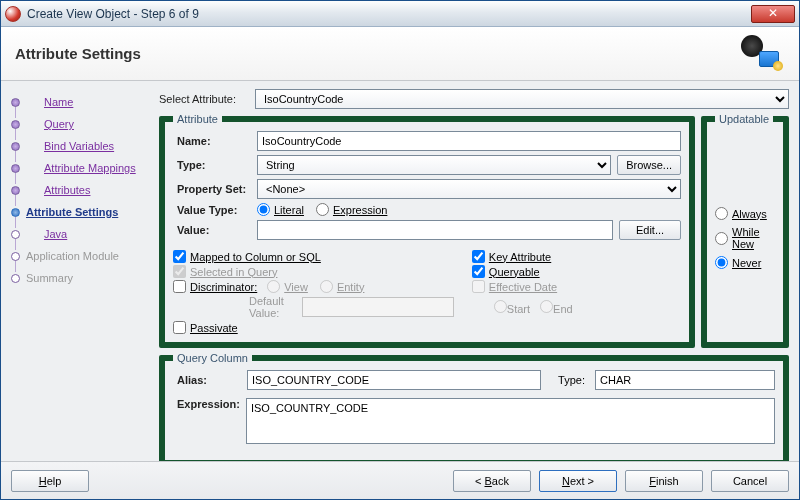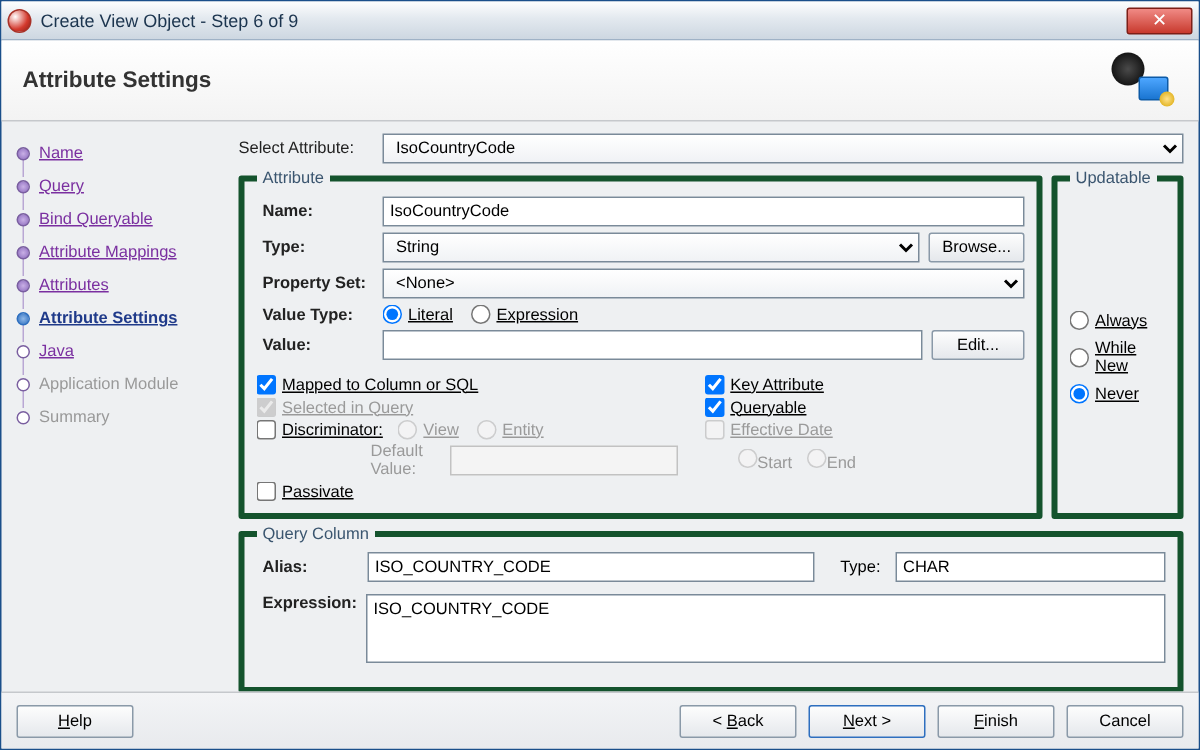--- a/index.html
+++ b/index.html
@@ -16,30 +16,30 @@
 .bicon .g2{position:absolute;left:20px;top:18px;width:20px;height:16px;background:linear-gradient(#4da6ff,#1a75d1);border:1px solid #0d5aa6;border-radius:2px;}
 .bicon .g3{position:absolute;left:34px;top:28px;width:10px;height:10px;border-radius:50%;background:radial-gradient(#ffe28a,#d9a400);}
 .body{flex:1;display:flex;padding:8px 10px 4px 10px;gap:14px;overflow:hidden;}
 .sidebar{width:134px;padding-top:2px;}
 .step{display:flex;align-items:center;height:22px;gap:6px;position:relative;}
 .step .dot{width:9px;height:9px;border-radius:50%;background:#fff;border:1px solid #7a5fa0;z-index:2;}
 .step.done .dot{background:radial-gradient(#c9b0e6,#8c6bbd);}
 .step.curr .dot{background:radial-gradient(#8fb8e8,#2e6fbf);border-color:#2e6fbf;}
 .sidebar .line{position:absolute;left:4px;top:15px;width:1px;height:12px;background:#b9a7d4;z-index:1;}
 .step a{color:#3a2a8a;text-decoration:underline;cursor:pointer;}
-.step.visited a{color:#7a2fa0;}
+.step.visited a{color:#7a2fa0;margin-left:18px;}
 .step.curr a{color:#1f3a8a;font-weight:bold;}
 .step.future span{color:#999;}
 .content{flex:1;display:flex;flex-direction:column;gap:4px;min-width:0;}
 .row{display:flex;align-items:center;gap:6px;}
 .lbl{width:90px;color:#222;}
 .lbl2{width:78px;color:#222;padding-left:4px;font-weight:bold;}
 select.wide, input.wide{flex:1;height:20px;border:1px solid #7a8a99;background:linear-gradient(#fff,#f0f2f5);padding:0 4px;}
 input[type=text]{height:20px;border:1px solid #7a8a99;background:#fff;padding:0 4px;}
-fieldset{border:4px solid #14532d;border-radius:2px;padding:6px 8px 8px 8px;}
+fieldset{border:6px solid #14532d;border-radius:2px;padding:6px 8px 8px 8px;}
 legend{color:#3a556f;padding:0 4px;}
 .attr-wrap{display:flex;gap:6px;}
 .attr-left{flex:1;display:flex;flex-direction:column;gap:4px;}
 .attr-right{width:88px;}
 .btn{height:20px;min-width:62px;background:linear-gradient(#fdfdfd,#e5e8ec);border:1px solid #8a99a8;border-radius:2px;padding:0 8px;cursor:pointer;}
 .radiog{display:flex;align-items:center;gap:12px;}
 .radiog label,.chk label{display:flex;align-items:center;gap:4px;text-decoration:underline;}
 input[type=radio],input[type=checkbox]{margin:0;}
 .chkgrid{display:grid;grid-template-columns:1fr 1fr;gap:2px 18px;margin-top:6px;}
 .chk.dis{color:#9a9a9a;}
@@ -80,21 +80,21 @@
           <a>Name</a>
         </div>
       <div class="step visited done">
           <div class="dot"></div>
           <div class="line"></div>
           <a>Query</a>
         </div>
       <div class="step visited done">
           <div class="dot"></div>
           <div class="line"></div>
-          <a>Bind Queryable</a>
+          <a>Bind Variables</a>
         </div>
       <div class="step visited done">
           <div class="dot"></div>
           <div class="line"></div>
           <a>Attribute Mappings</a>
         </div>
       <div class="step visited done">
           <div class="dot"></div>
           <div class="line"></div>
           <a>Attributes</a>

